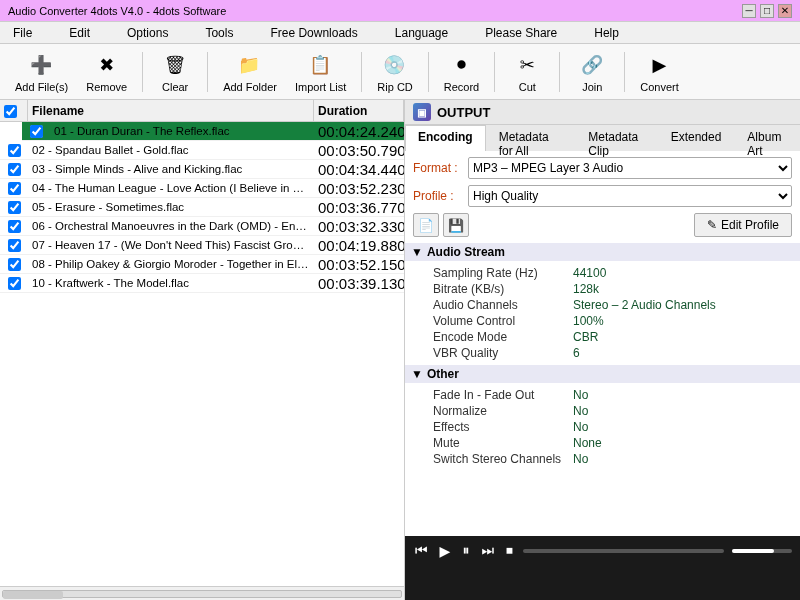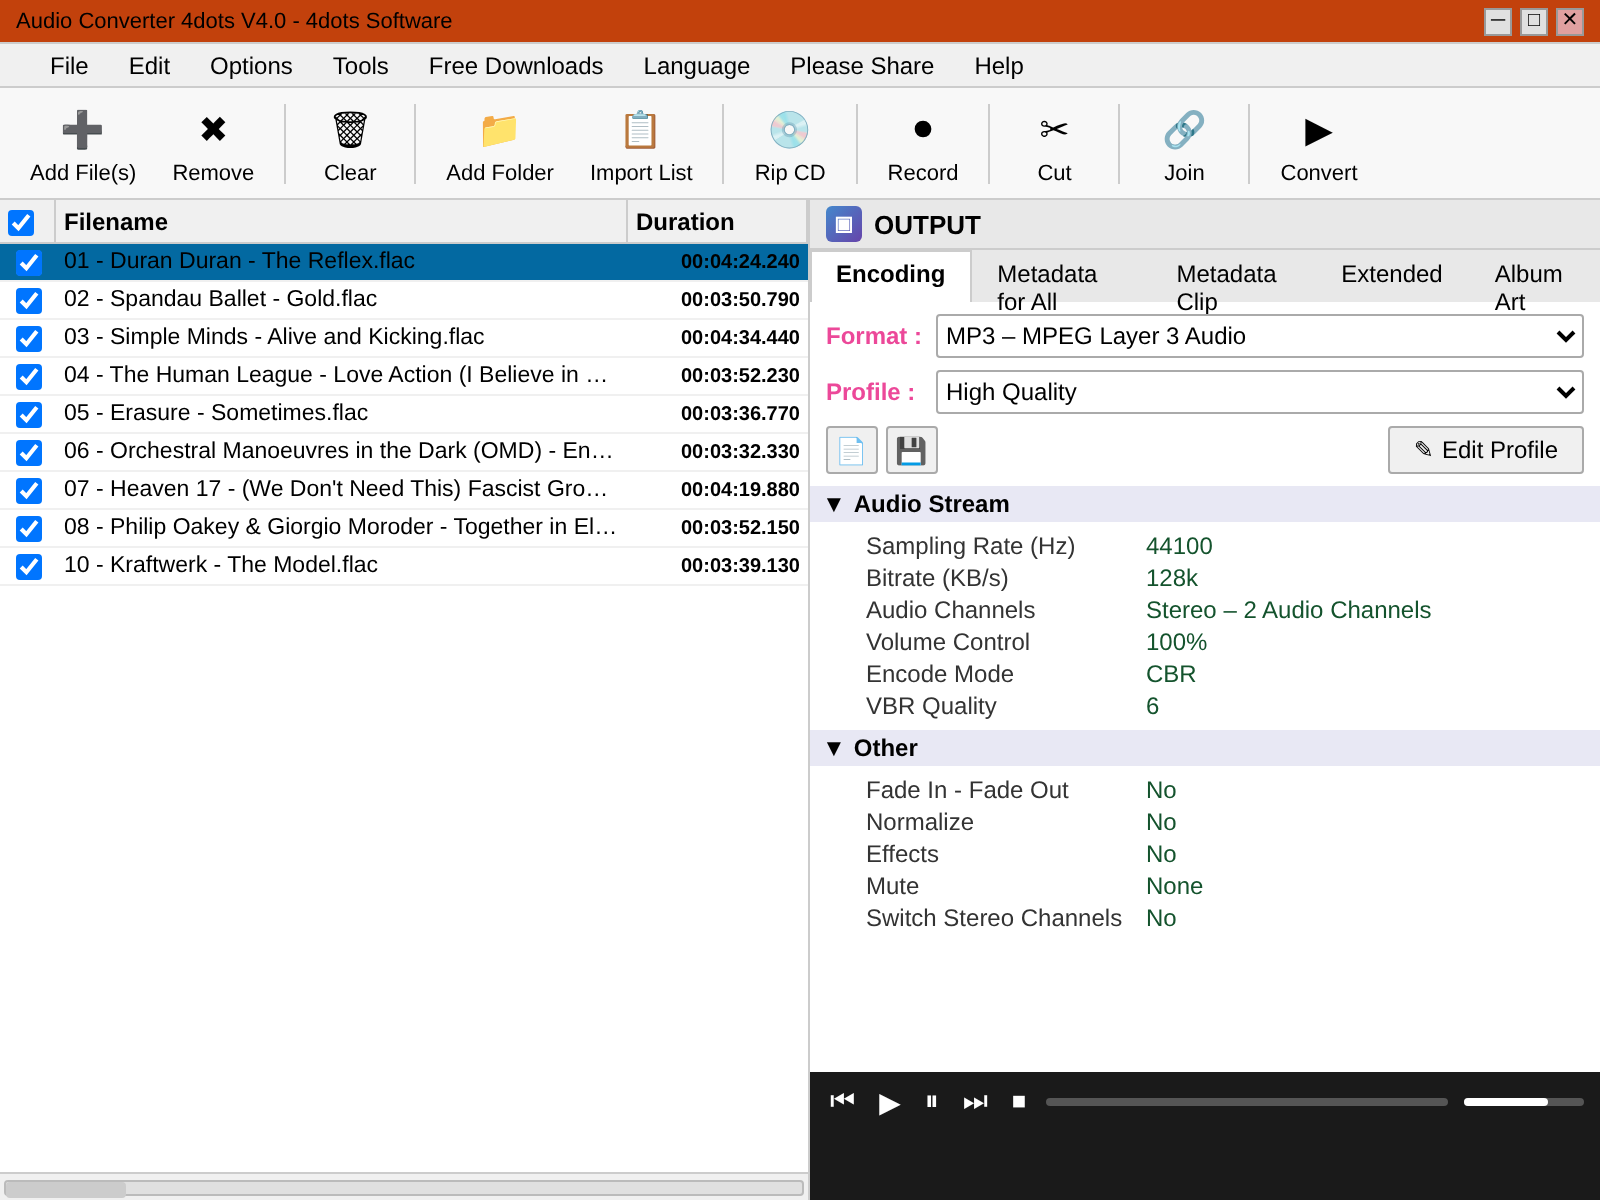--- a/index.html
+++ b/index.html
@@ -7,21 +7,21 @@
       font-family: 'Segoe UI', Tahoma, Geneva, Verdana, sans-serif;
       font-size: 12px;
       background: #f0f0f0;
       width: 800px;
       height: 600px;
       overflow: hidden;
       color: #000;
     }
     
     #title-bar {
-      background: #c2410c;
+      background: #f0abfc;
       height: 22px;
       display: flex;
       align-items: center;
       padding: 0 8px;
       font-size: 11px;
       border-bottom: 1px solid #ccc;
       justify-content: space-between;
     }
     #title-bar-controls {
       display: flex;
@@ -37,23 +37,23 @@
       font-size: 10px;
       cursor: pointer;
       background: #e0e0e0;
     }
     
     #menu-bar {
       background: #f0f0f0;
       height: 22px;
       display: flex;
       align-items: center;
-      padding: 0 16px;
+      padding: 0 4px;
       border-bottom: 1px solid #ccc;
-      gap: 2px;
+      gap: 19px;
     }
     .menu-item {
       padding: 2px 8px;
       font-size: 12px;
       cursor: pointer;
       border: 1px solid transparent;
     }
     
     #toolbar {
       background: #f8f8f8;
@@ -128,43 +128,42 @@
       flex: 1;
       overflow-y: auto;
     }
     .file-row {
       display: flex;
       align-items: center;
       height: 19px;
       border-bottom: 1px solid #f0f0f0;
       cursor: pointer;
     }
-    .file-row.selected { background: #0369a1; color: #000; }
+    .file-row.selected { background: #15803d; color: #000; margin-left: 22px; }
     .file-row .check-cell {
       width: 28px;
       min-width: 28px;
       display: flex;
       align-items: center;
       justify-content: center;
     }
     .file-row .name-cell {
       flex: 1;
       padding: 0 4px;
       white-space: nowrap;
       overflow: hidden;
       text-overflow: ellipsis;
       font-size: 11.5px;
     }
     .file-row .dur-cell {
       width: 90px;
       min-width: 90px;
       padding: 0 4px;
       text-align: right;
-      font-size: 10px;
-      font-weight: bold;
+      font-size: 15px;
     }
     #file-scrollbar-area {
       height: 14px;
       background: #f0f0f0;
       border-top: 1px solid #ccc;
     }
     
     #right-panel {
       flex: 1;
       display: flex;
@@ -218,23 +217,23 @@
       flex: 1;
       overflow-y: auto;
     }
     .field-row {
       display: flex;
       align-items: center;
       margin-bottom: 6px;
     }
     .field-label {
       width: 55px;
-      font-weight: bold;
-      font-size: 12px;
-      color: #ec4899;
+      font-weight: normal;
+      font-size: 12px;
+      color: #c2410c;
     }
     .field-value {
       flex: 1;
     }
     select.format-select {
       width: 100%;
       height: 22px;
       font-size: 12px;
       border: 1px solid #aaa;
       border-radius: 2px;

